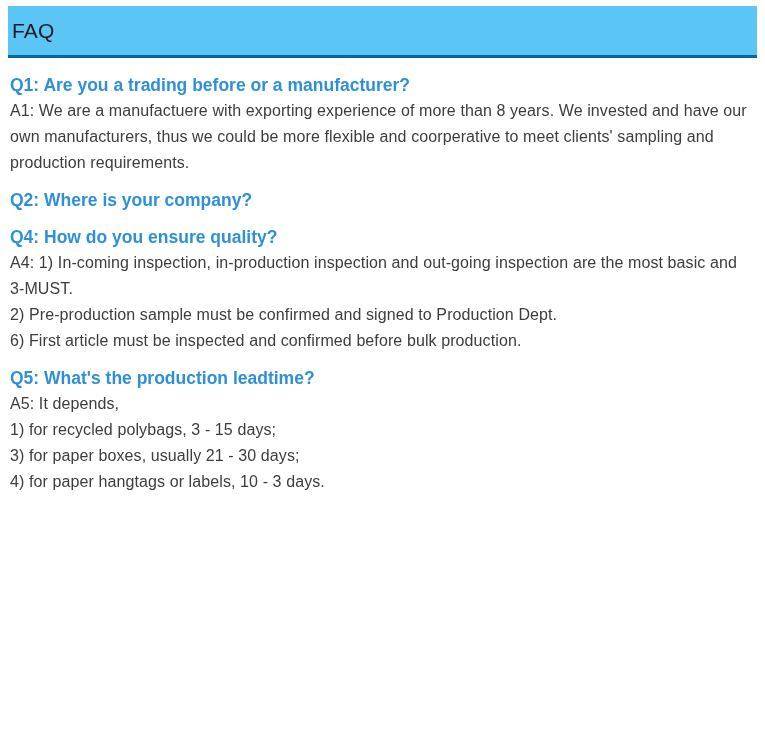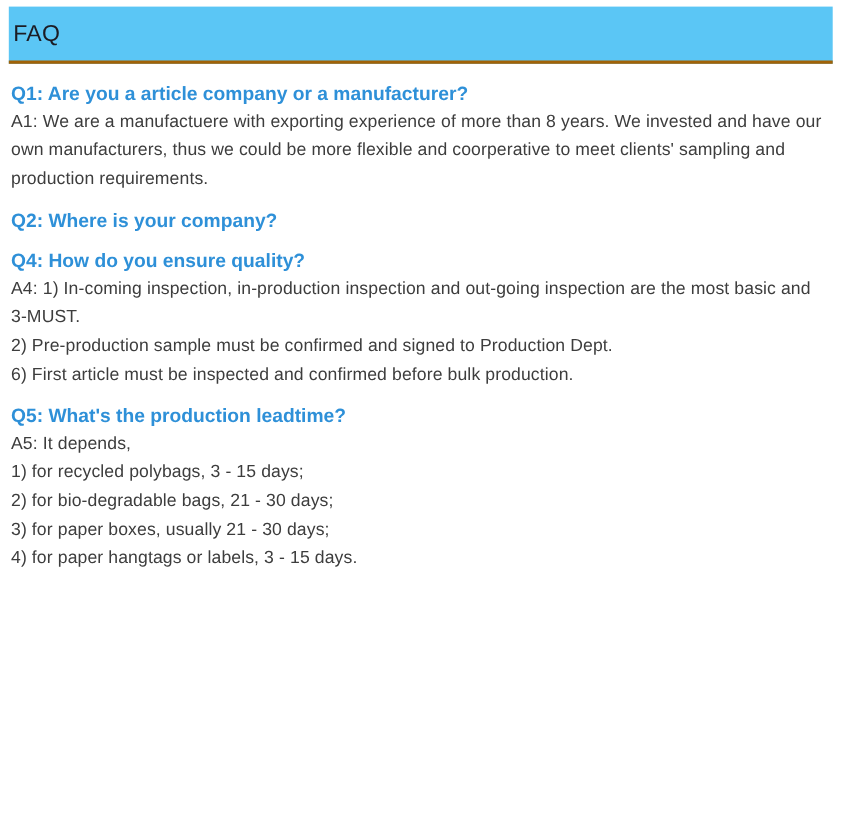--- a/index.html
+++ b/index.html
@@ -12,21 +12,21 @@
     width: 765px;
     height: 748px;
     box-sizing: border-box;
     background: #ffffff;
     overflow: hidden;
   }
   .faq-header {
     margin: 6px 8px 0 8px;
     height: 49px;
     background: #5bc6f5;
-    border-bottom: 3px solid #a16207;
+    border-bottom: 3px solid #0369a1;
     box-sizing: content-box;
   }
   .faq-header .title {
     font-size: 21px;
     line-height: 49px;
     padding-left: 4px;
     color: #1c1c24;
     font-weight: 400;
     letter-spacing: 0.2px;
   }
@@ -60,21 +60,21 @@
 
 <div class="page">
 
   <div class="faq-header">
     <div class="title">FAQ</div>
   </div>
 
   <div class="content">
 
     <div class="faq-section">
-      <div class="question">Q1: Are you a article company or a manufacturer?</div>
+      <div class="question">Q1: Are you a trading before or a manufacturer?</div>
       <p class="answer-line">A1: We are a manufactuere with exporting experience of more than 8 years. We invested and have our own manufacturers, thus we could be more flexible and coorperative to meet clients' sampling and production requirements.</p>
     </div>
 
     <div class="faq-section">
       <div class="question">Q2: Where is your company?</div>
     </div>
 
     <div class="faq-section">
     </div>
 
@@ -82,19 +82,18 @@
       <div class="question">Q4: How do you ensure quality?</div>
       <p class="answer-line">A4: 1) In-coming inspection, in-production inspection and out-going inspection are the most basic and 3-MUST.</p>
       <p class="answer-line">2) Pre-production sample must be confirmed and signed to Production Dept.</p>
       <p class="answer-line">6) First article must be inspected and confirmed before bulk production.</p>
     </div>
 
     <div class="faq-section">
       <div class="question">Q5: What's the production leadtime?</div>
       <p class="answer-line">A5: It depends,</p>
       <p class="answer-line">1) for recycled polybags, 3 - 15 days;</p>
-      <p class="answer-line">2) for bio-degradable bags, 21 - 30 days;</p>
       <p class="answer-line">3) for paper boxes, usually 21 - 30 days;</p>
-      <p class="answer-line">4) for paper hangtags or labels, 3 - 15 days.</p>
+      <p class="answer-line">4) for paper hangtags or labels, 10 - 3 days.</p>
     </div>
 
   </div>
 </div>
 
 </body></html>

